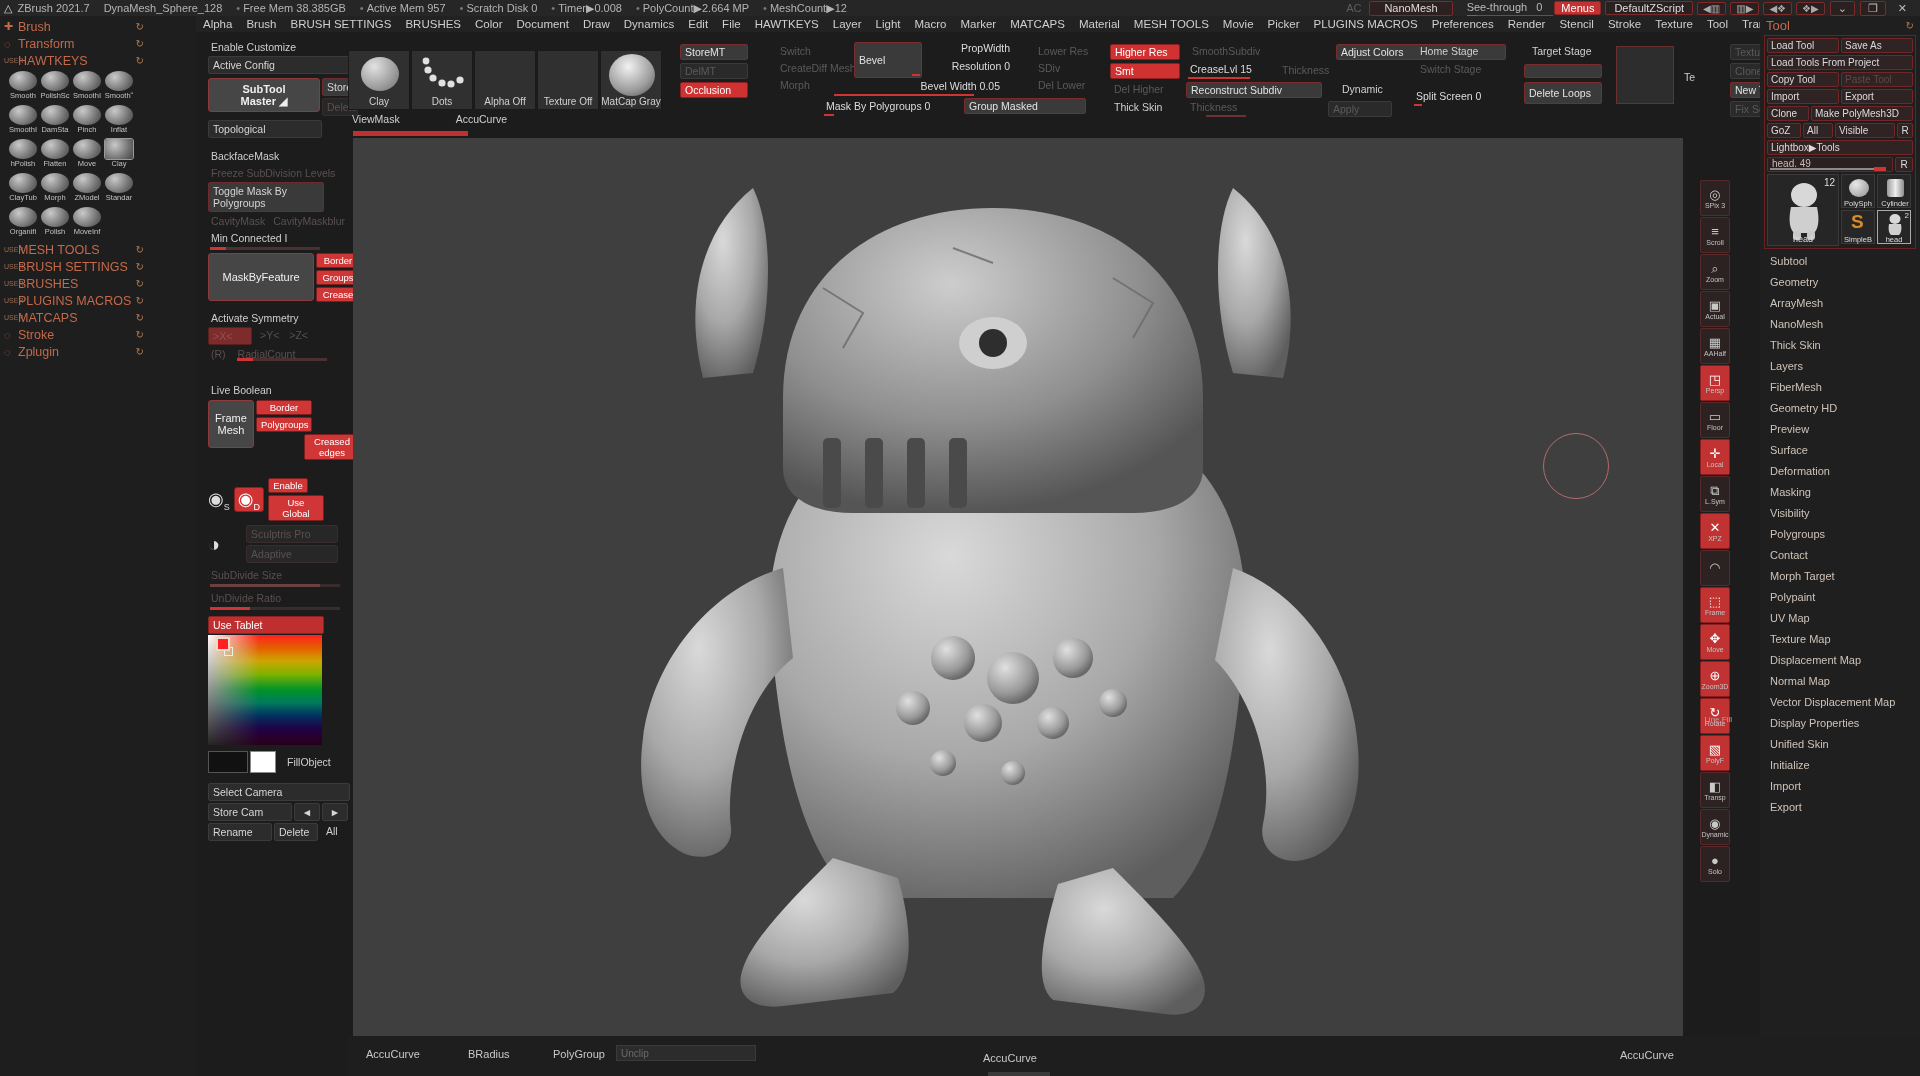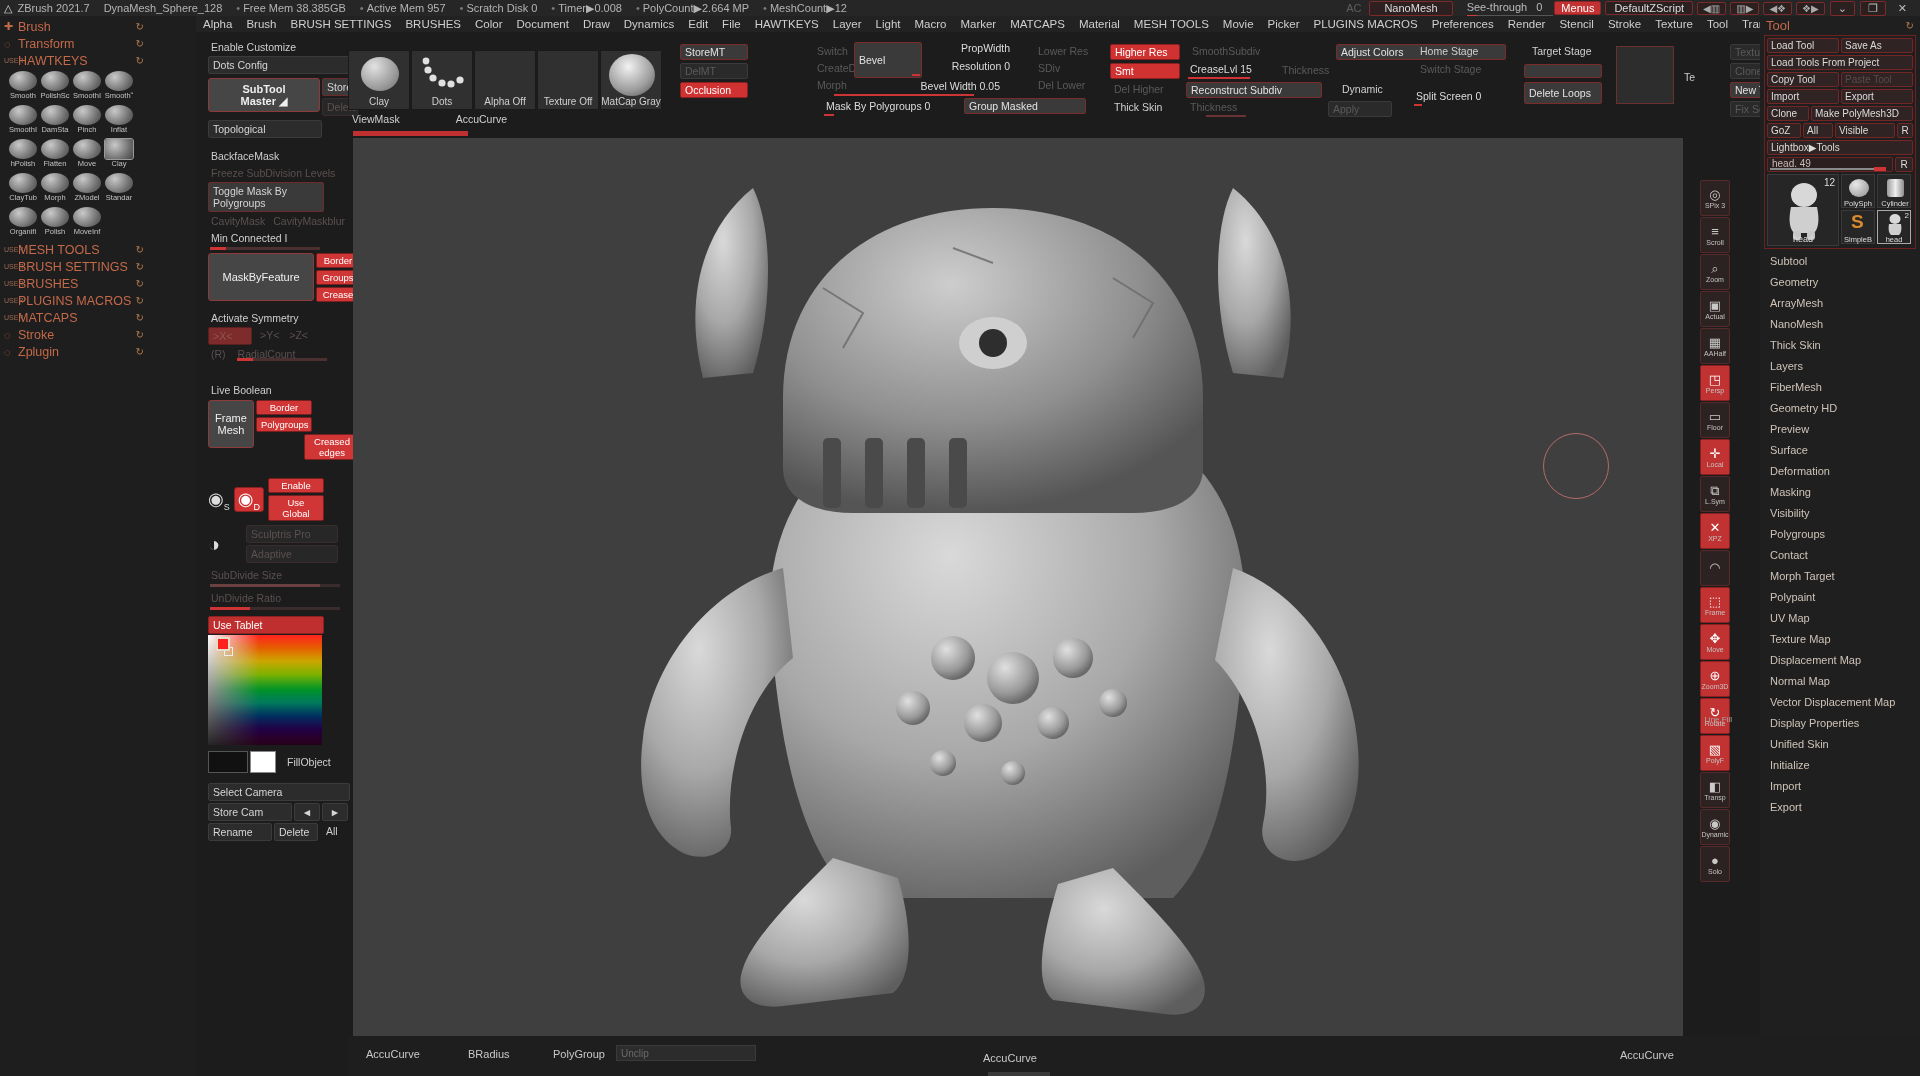--- a/index.html
+++ b/index.html
@@ -331,21 +331,21 @@
         <span class="ltitle">Zplugin</span>
         <span class="refresh">↻</span>
       </div>
     </div>
 </div>
 
 <div id="settings">
   <div class="srow">
       <span class="slabel">Enable Customize</span>
     </div>
-  <div class="srow"><span class="sbtn plain" style="width:142px;">Dots Config</span></div>
+  <div class="srow"><span class="sbtn plain" style="width:142px;">Active Config</span></div>
   <div class="srow grpstack" style="margin-top:4px;">
     <div class="bigbtn">
       <span>SubTool<br>Master ◢</span>
     </div>
     <div class="colstack">
       <span class="sbtn" style="width:36px;">Store</span>
       <span class="sbtn dim" style="width:36px;">Delete</span>
     </div>
   </div>
   <div class="srow" style="margin-top:4px;"><span class="sbtn plain" style="width:114px;">Topological</span></div>
@@ -400,21 +400,21 @@
       <span class="redchip" style="width:56px;">Border</span>
       <span class="redchip" style="width:56px;">Polygroups</span>
       <span class="redchip" style="width:56px;margin-left:48px;">Creased edges</span>
     </div>
   </div>
 
   <div class="srow grpstack" style="margin-top:18px;align-items:center;gap:4px;">
     <span style="color:#ddd;font-size:18px;">◉<sub style="font-size:9px;">S</sub></span>
     <span style="background:#cf3333;border:1px solid #8c2020;border-radius:3px;color:#fff;font-size:18px;padding:0 3px;">◉<sub style="font-size:9px;">D</sub></span>
     <div class="colstack">
-      <span class="redchip" style="width:56px;">Enable</span>
+      <span class="redchip" style="width:40px;">Enable</span>
       <span class="redchip" style="width:56px;">Use Global</span>
     </div>
   </div>
   <div class="srow grpstack" style="margin-top:4px;align-items:center;gap:4px;">
     <span style="color:#ddd;font-size:20px;">◑</span>
     <div class="colstack" style="margin-left:22px;">
       <span class="sbtn dim" style="width:92px;">Sculptris Pro</span>
       <span class="sbtn dim" style="width:92px;">Adaptive</span>
     </div>
   </div>
@@ -492,21 +492,21 @@
   <div style="position:absolute;left:0;top:74px;display:flex;gap:48px;">
     <span class="tbtn flat">ViewMask</span>
     <span class="tbtn flat">AccuCurve</span>
   </div>
 
   <div style="position:absolute;left:332px;top:6px;">
     <div style="margin-bottom:3px;"><span class="tbtn" style="width:68px;">StoreMT</span></div>
     <div style="margin-bottom:3px;"><span class="tbtn dim" style="width:68px;">DelMT</span></div>
     <div style="margin-bottom:3px;"><span class="tbtn red" style="width:68px;">Occlusion</span></div>
   </div>
-  <div style="position:absolute;left:428px;top:6px;margin-left:37px;">
+  <div style="position:absolute;left:428px;top:6px;">
     <div style="margin-bottom:3px;"><span class="tbtn dim" style="width:74px;border:none;background:none;">Switch</span></div>
     <div style="margin-bottom:3px;"><span class="tbtn dim" style="width:74px;border:none;background:none;">CreateDiff Mesh</span></div>
     <div style="margin-bottom:3px;"><span class="tbtn dim" style="width:74px;border:none;background:none;">Morph</span></div>
   </div>
 
   <div style="position:absolute;left:506px;top:4px;">
     <span class="tbtn" style="width:68px;height:36px;display:flex;align-items:center;">Bevel</span>
   </div>
   <div style="position:absolute;left:562px;top:4px;width:100px;text-align:right;">
     <div class="tslider" style="width:100px;margin-bottom:3px;border:none;background:none;">PropWidth</div>

